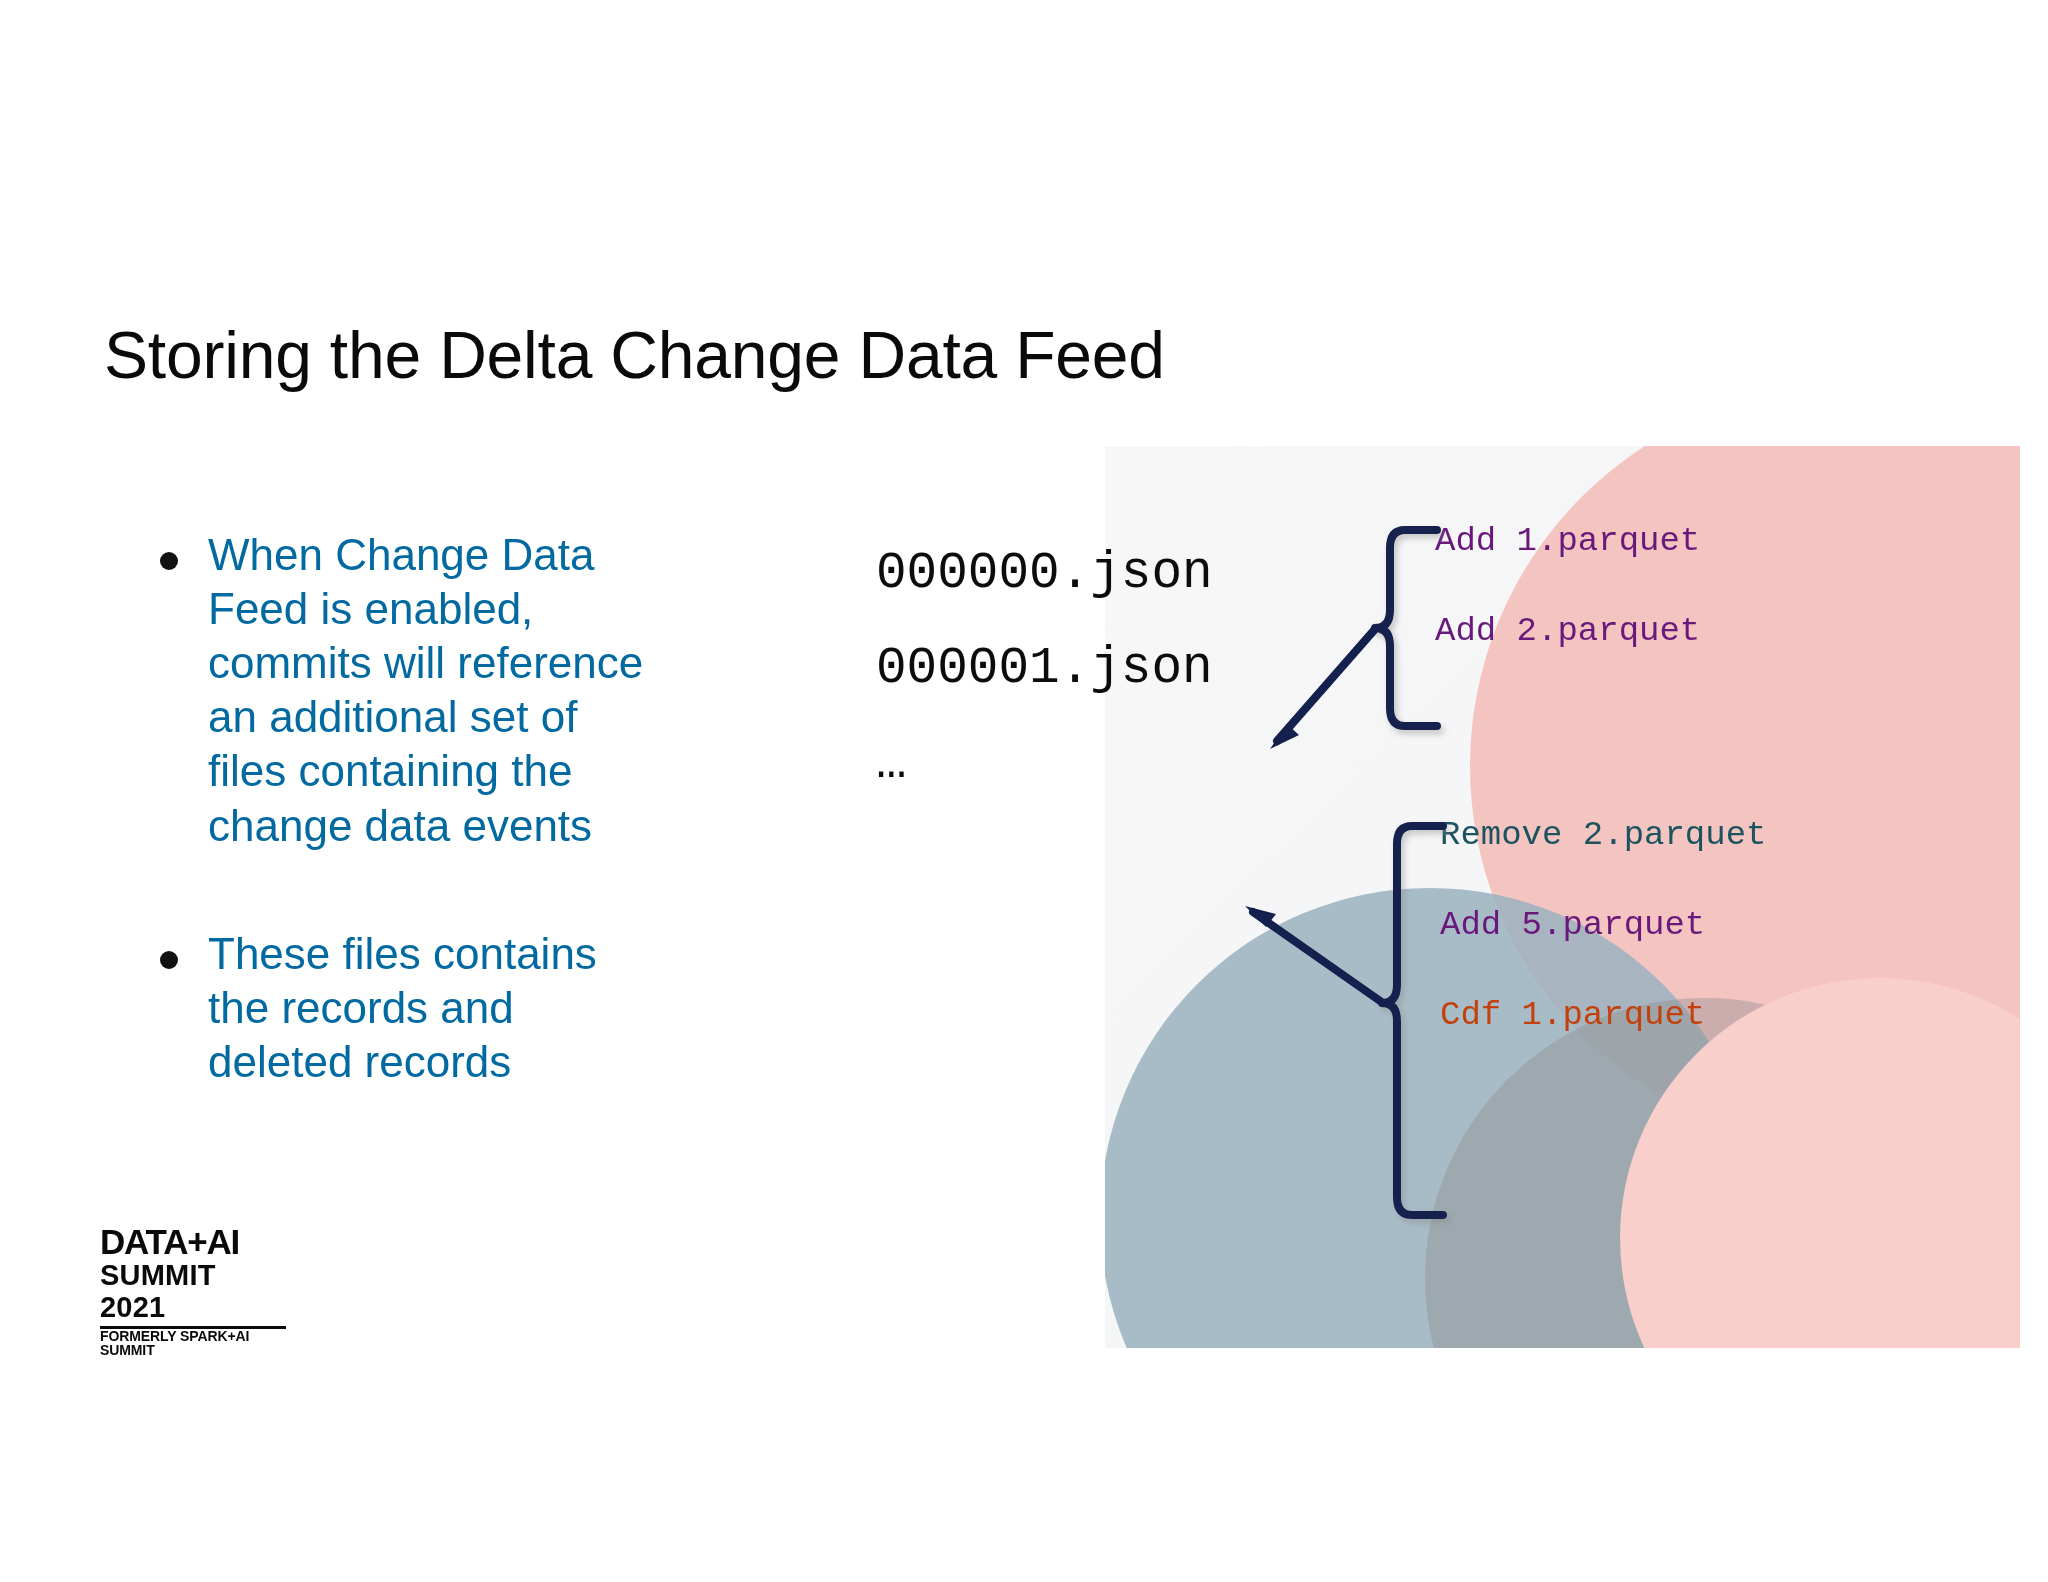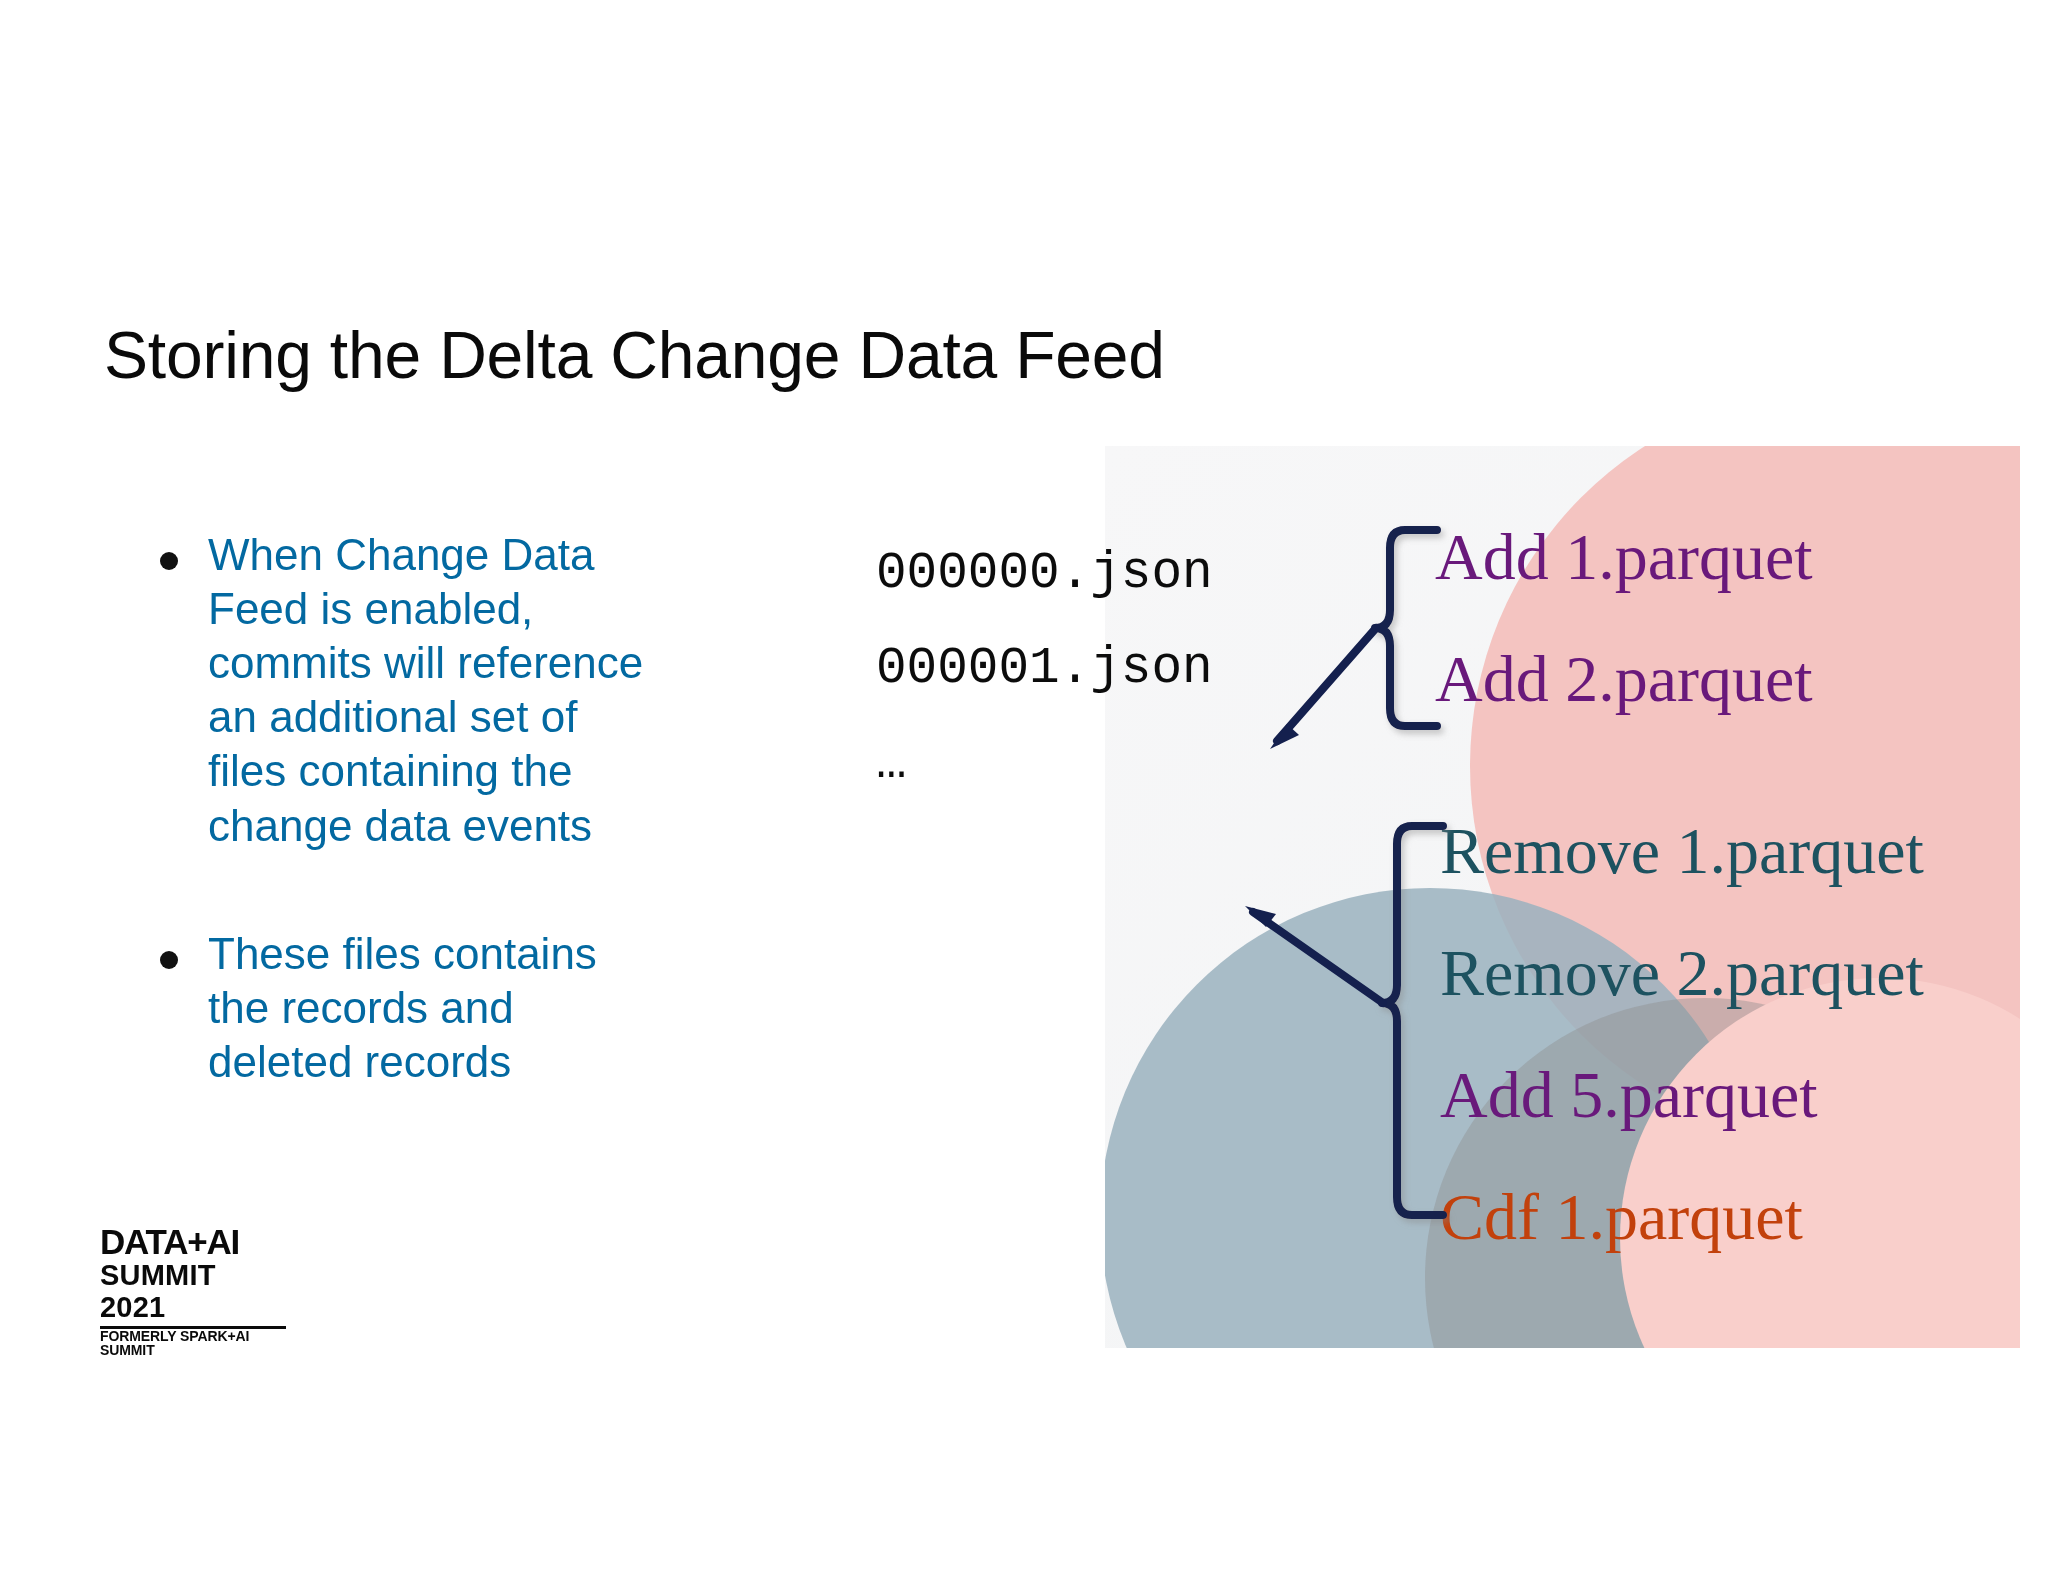--- a/index.html
+++ b/index.html
@@ -152,22 +152,22 @@
 
   
   .group {
     position: absolute;
     z-index: 4;
   }
   .group-a { left: 1435px; top: 524px; }
   .group-b { left: 1440px; top: 818px; }
 
   .entry {
-    font-family: Liberation Serif, serif;
-    font-size: 66px;
+    font-family: Liberation Mono, monospace;
+    font-size: 34px;
     line-height: 1.0;
     white-space: nowrap;
     margin-bottom: 56px;
   }
   .entry:last-child { margin-bottom: 0; }
   .c-add    { color: #69197b; }
   .c-remove { color: #1d5260; }
   .c-cdf    { color: #c2410c; }
 
   
@@ -213,21 +213,20 @@
   <div class="json-row">000001.json</div>
   <div class="json-row json-ellipsis">…</div>
 </div>
 
 <div class="group group-a">
   <div class="entry c-add">Add 1.parquet</div>
   <div class="entry c-add">Add 2.parquet</div>
 </div>
 
 <div class="group group-b">
-  <div class="entry c-remove">Remove 1.parquet</div>
   <div class="entry c-remove">Remove 2.parquet</div>
   <div class="entry c-add">Add 5.parquet</div>
   <div class="entry c-cdf">Cdf 1.parquet</div>
 </div>
 
 <svg class="overlay" viewBox="0 0 2048 1582">
   <defs>
     <filter id="softshadow" x="-30%" y="-30%" width="170%" height="170%">
       <feDropShadow dx="3" dy="4" stdDeviation="3" flood-color="#888" flood-opacity="0.45"></feDropShadow>
     </filter>

